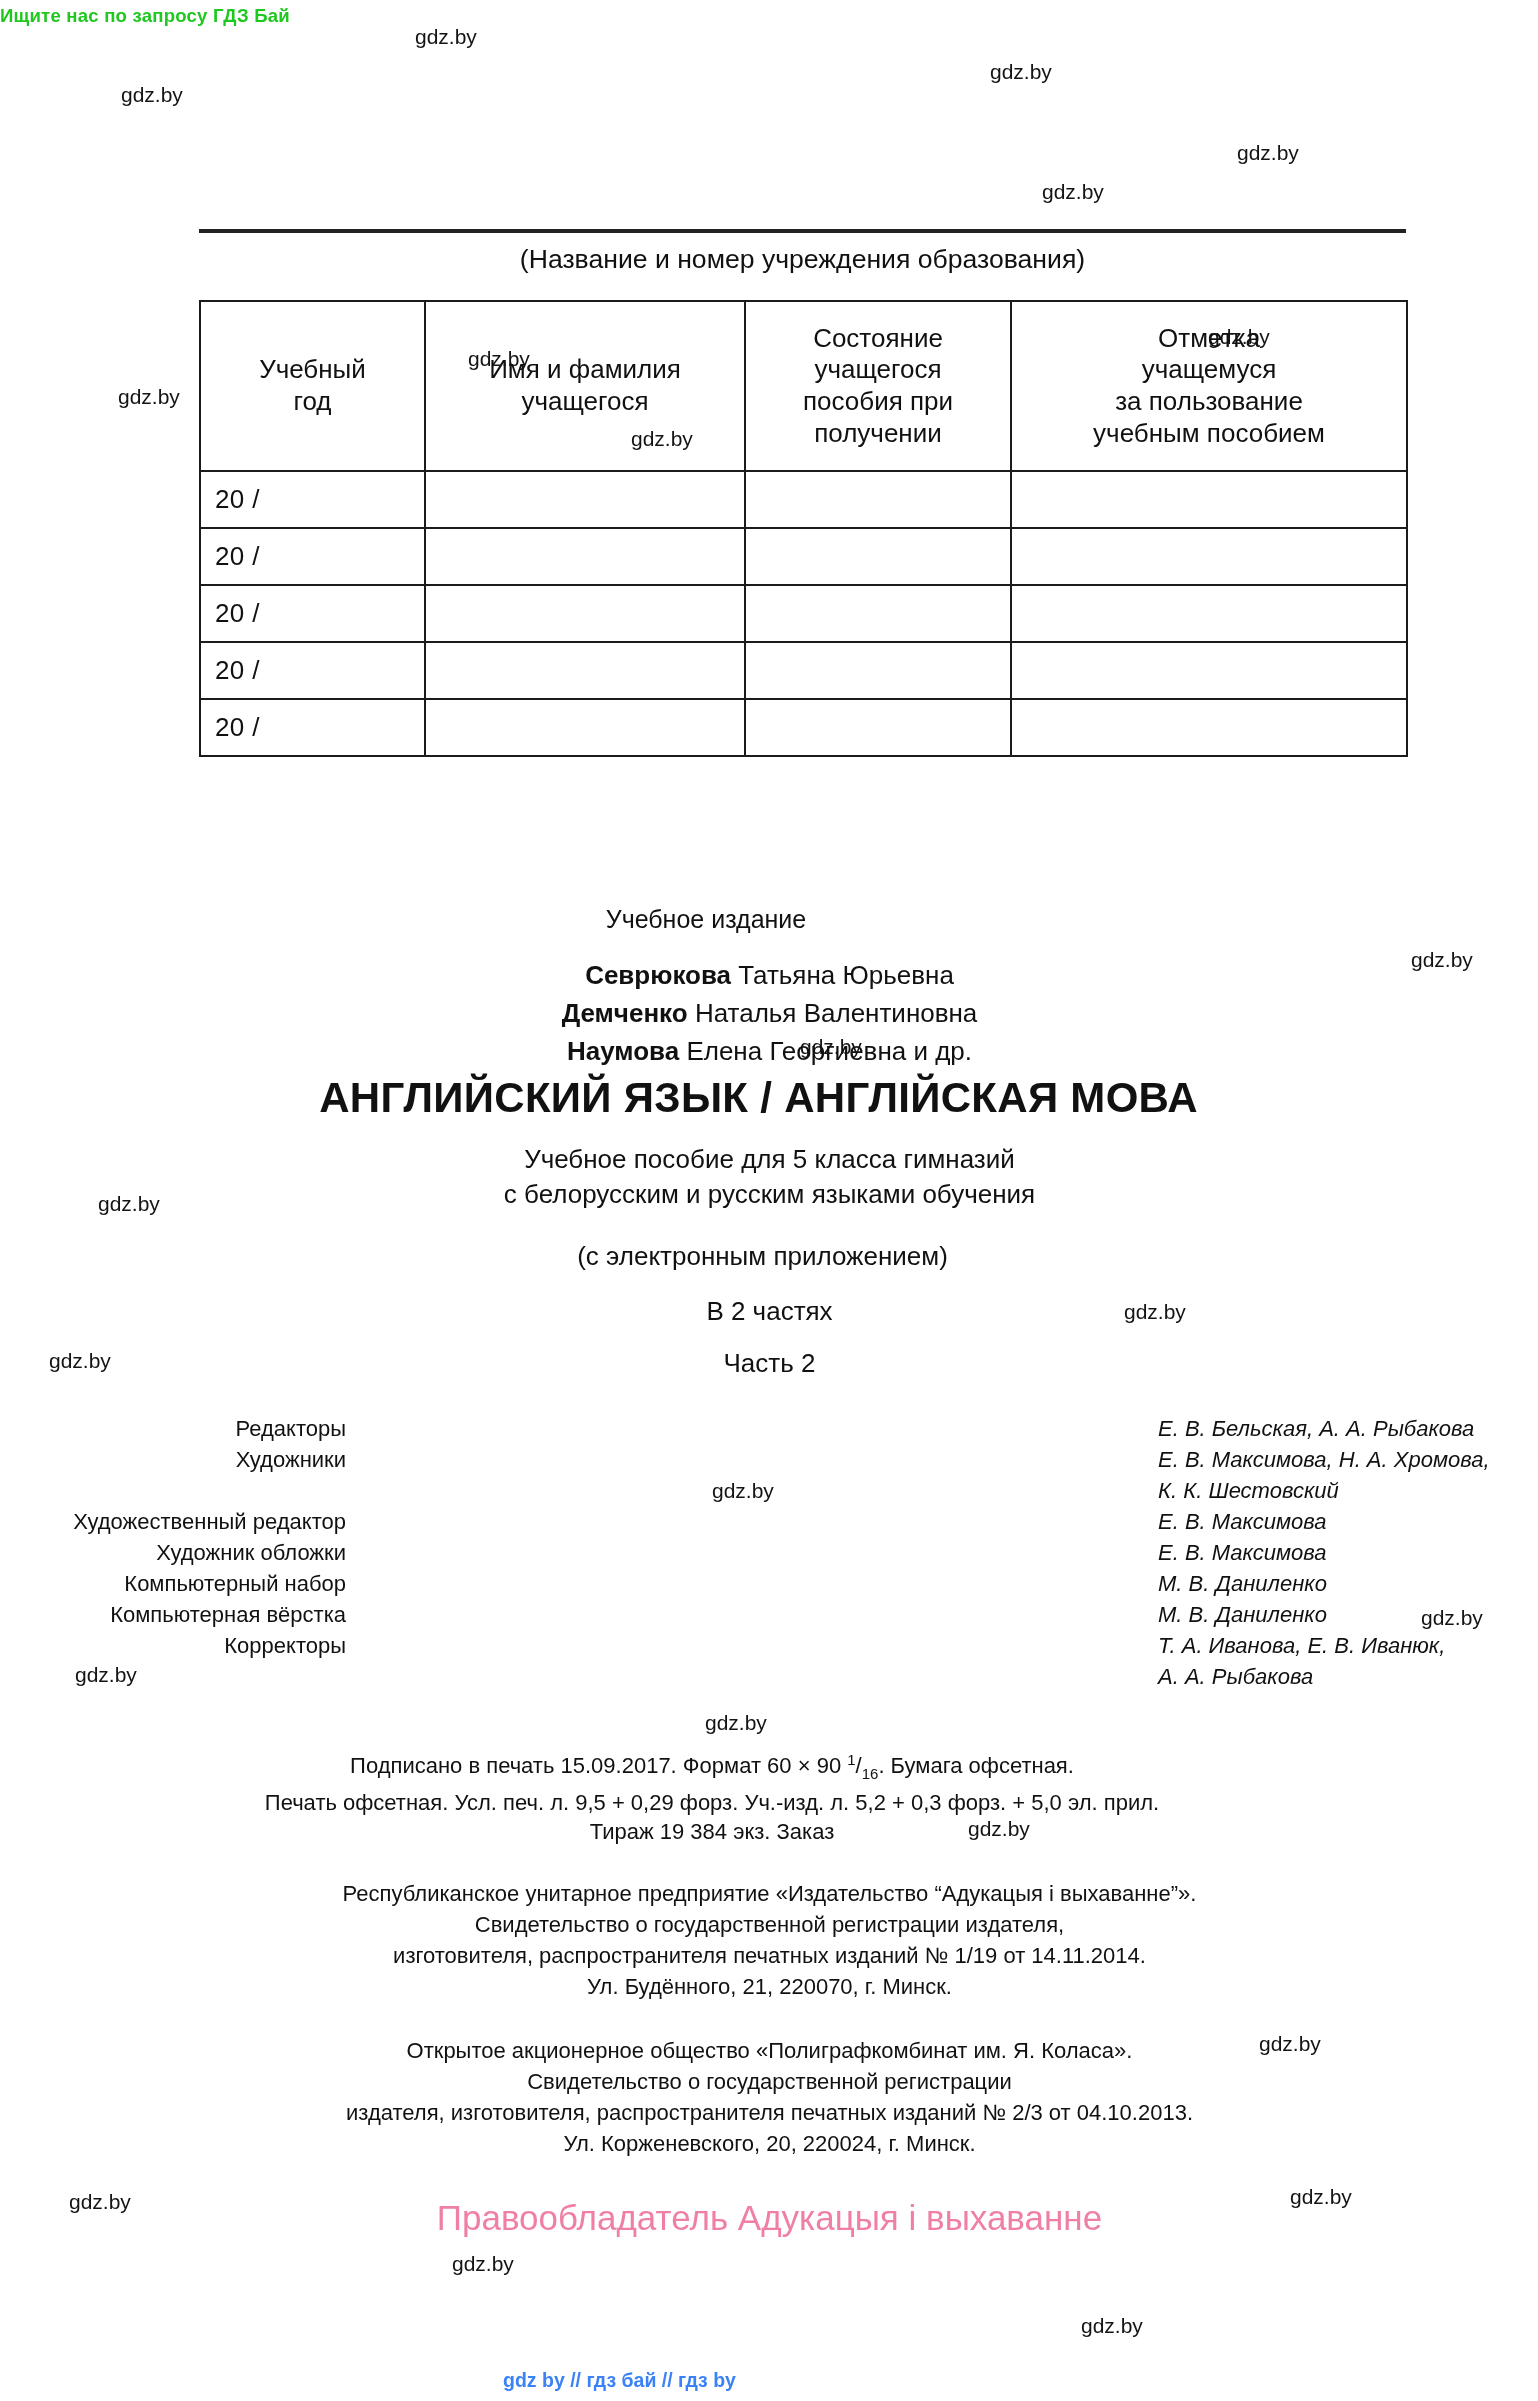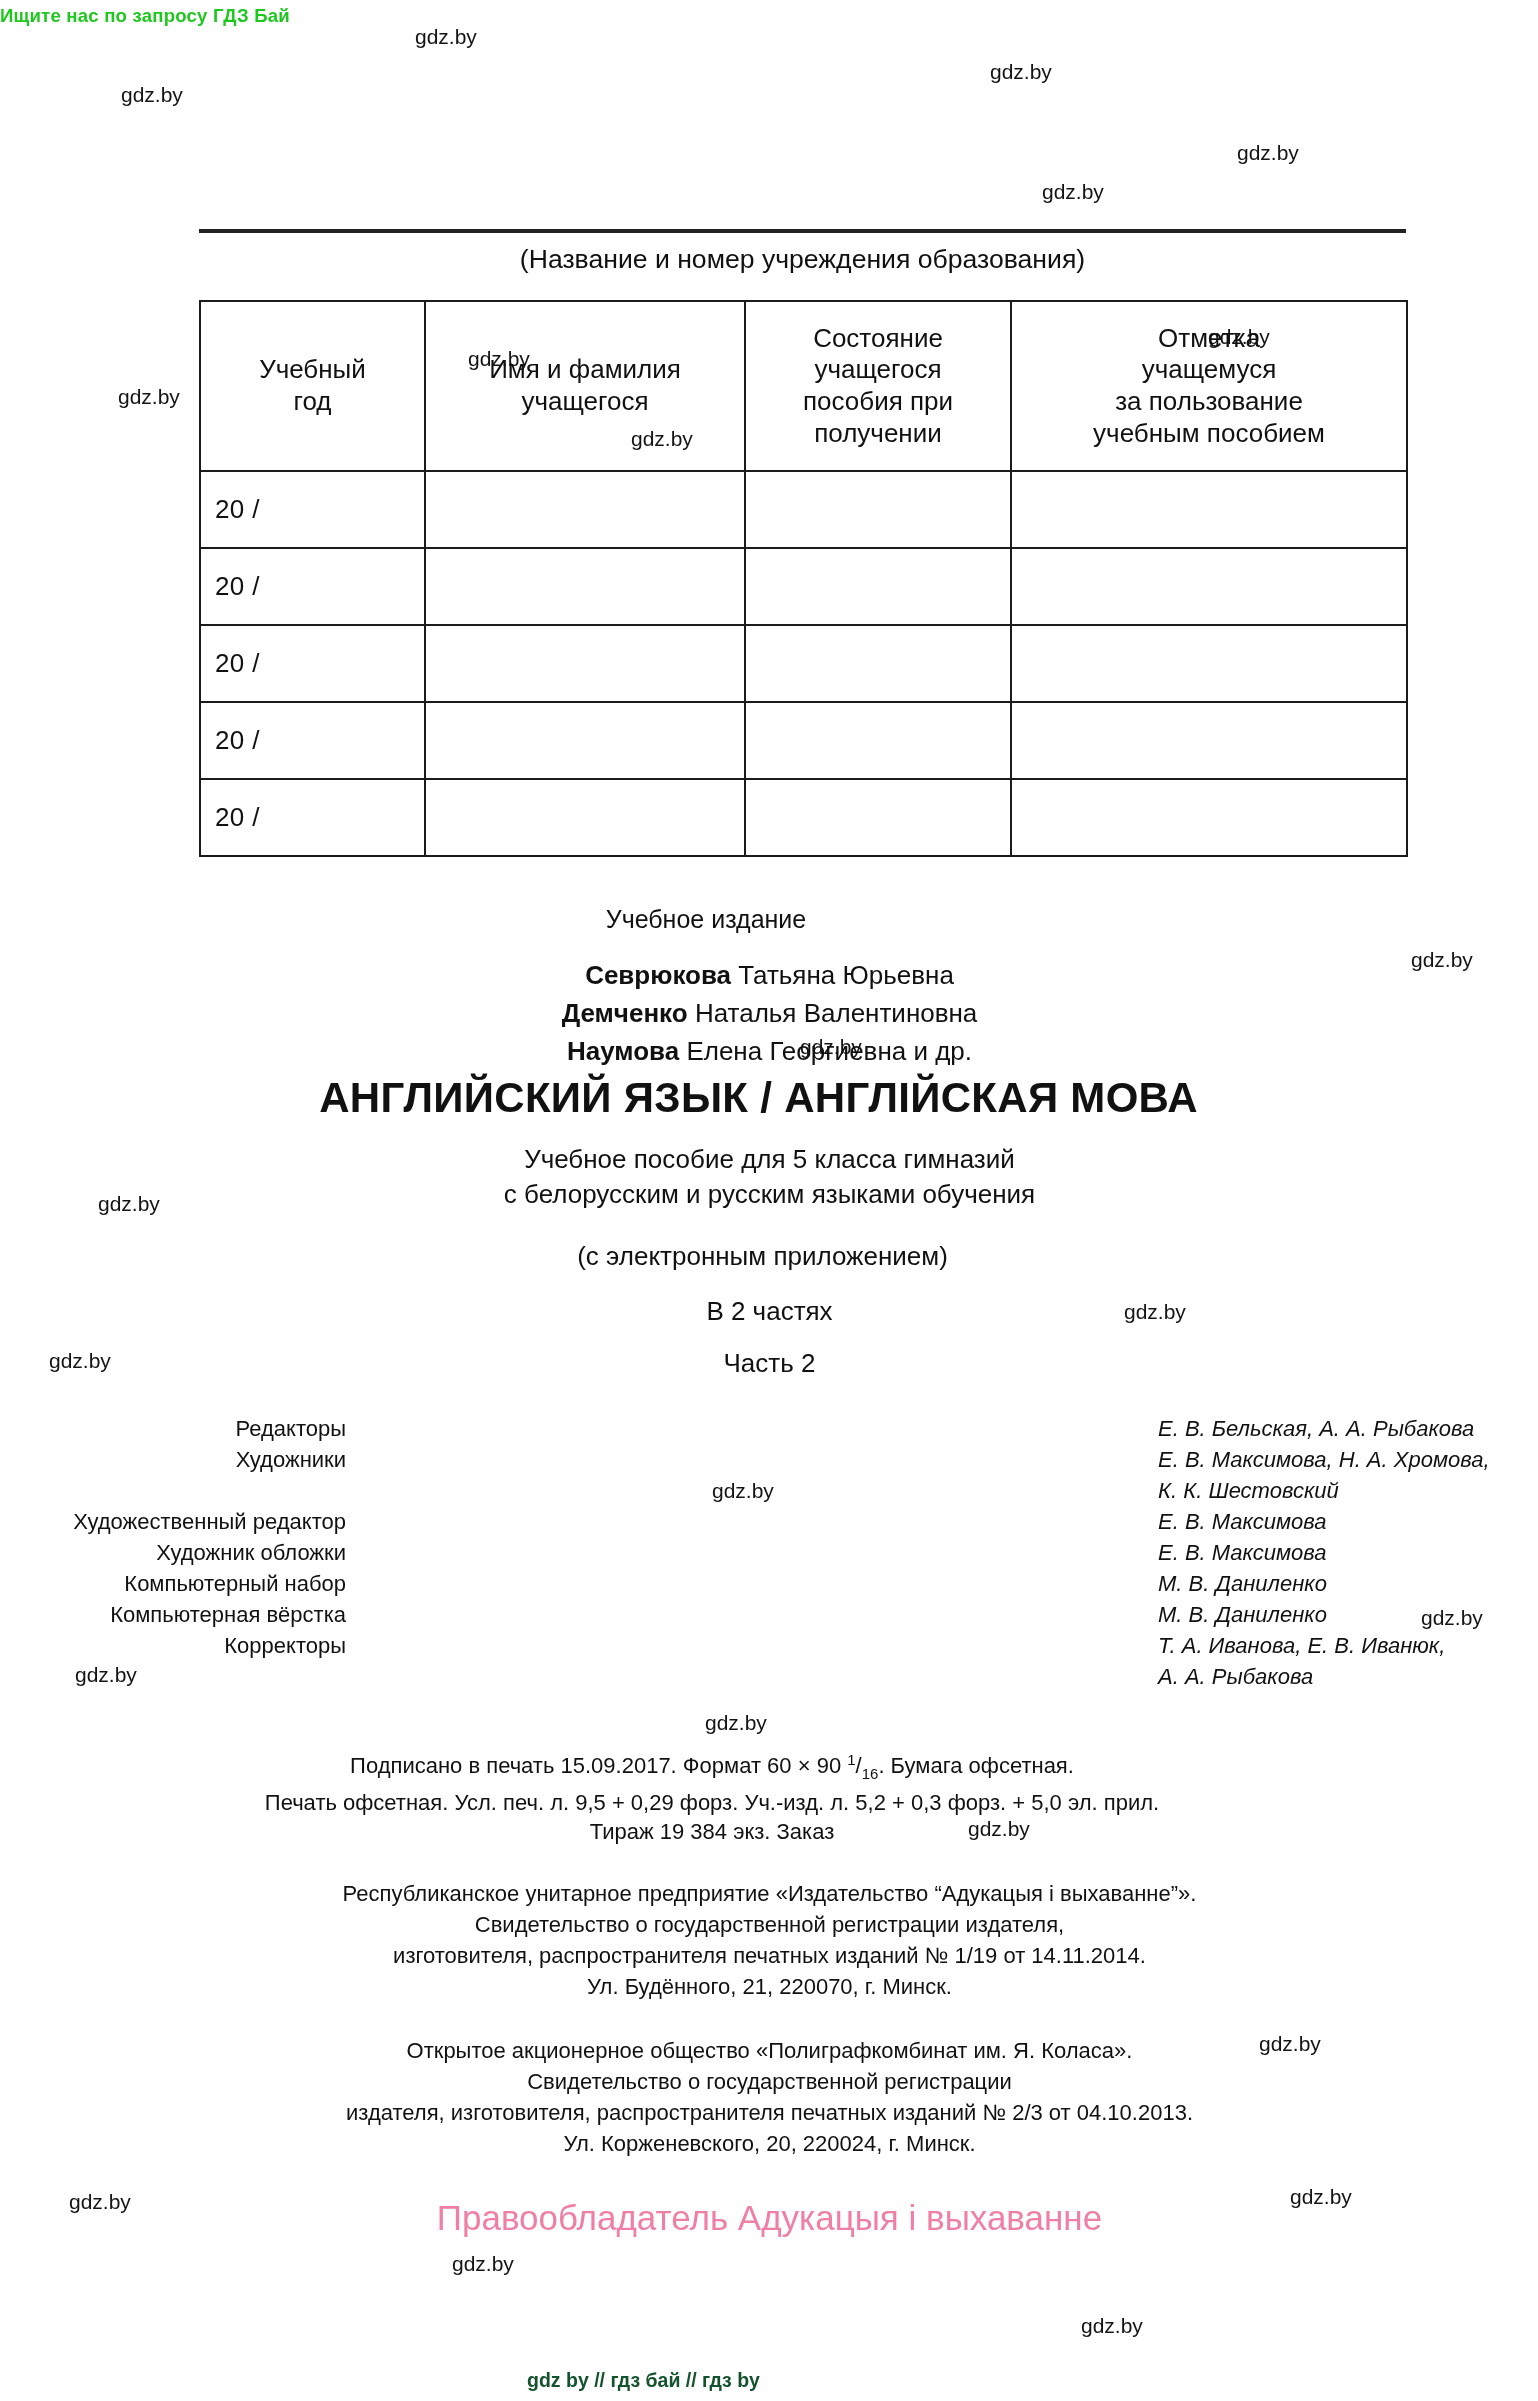--- a/index.html
+++ b/index.html
@@ -26,21 +26,21 @@
     left:199px;top:244px;width:1207px;text-align:center;
     font-size:26.6px;color:#111;
   }
 
   
   #usage-table{
     left:199px;top:300px;width:1207px;border-collapse:collapse;
     table-layout:fixed;
   }
   #usage-table td,#usage-table th{
-    border:2.7px solid #1b1b1b;padding:14px;vertical-align:middle;
+    border:2.7px solid #1b1b1b;padding:4px;vertical-align:middle;
     font-weight:400;font-size:26px;line-height:1.22;color:#111;
   }
   #usage-table thead th{height:161px;text-align:center;padding:3.5px 5.3px;}
   #usage-table tbody td{height:47px;}
   #usage-table tbody td.yearcell{
     text-align:left;padding-left:14px;font-size:26px;letter-spacing:0.4px;
   }
   col.c1{width:225px;} col.c2{width:320px;} col.c3{width:266px;} col.c4{width:396px;}
 
   
@@ -67,21 +67,21 @@
   #imprint sub{font-size:15px;vertical-align:sub;}
 
   #publisher{left:0;top:1878px;width:1539px;font-size:22px;line-height:31px;}
   #printer{left:0;top:2035px;width:1539px;font-size:22px;line-height:31px;}
 
   #rights-holder{
     left:0;top:2198px;width:1539px;font-size:35px;color:#f07fa6;
   }
 
   #site-footer{
-    left:0;top:2369px;width:1239px;font-size:19.5px;color:#14532d;font-weight:600;padding-left:24px;
+    left:0;top:2369px;width:1239px;font-size:19.5px;color:#3b82f6;font-weight:600;
   }
 </style>
 </head>
 <body>
 
 <div class="abs ctr" id="promo-banner">Ищите нас по запросу ГДЗ Бай</div>
 
 <div id="watermark-layer">
     <div class="abs wm" style="left: 415px; top: 25px; font-size: 21px;">gdz.by</div>
     <div class="abs wm" style="left: 990px; top: 60px; font-size: 21px;">gdz.by</div>

